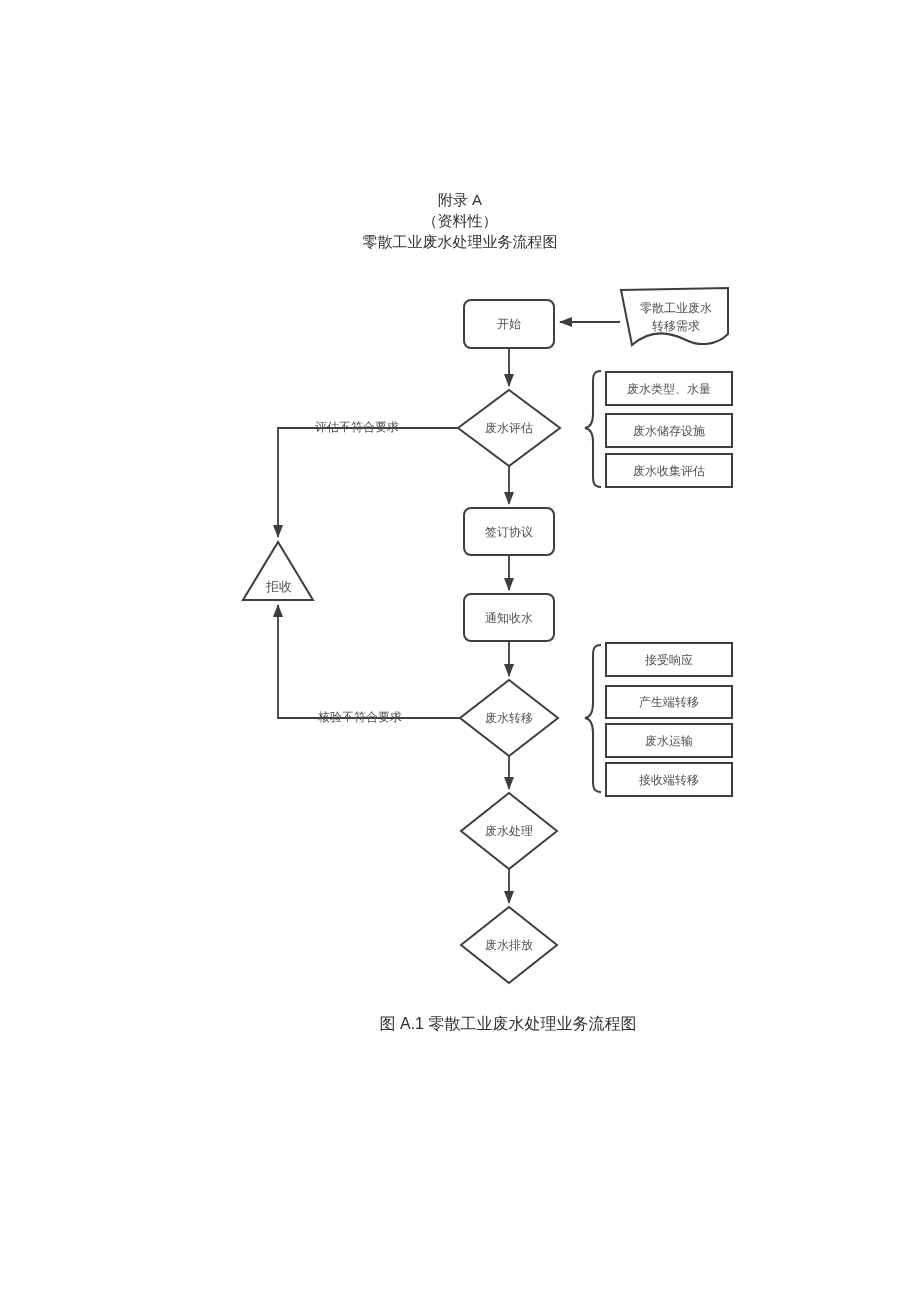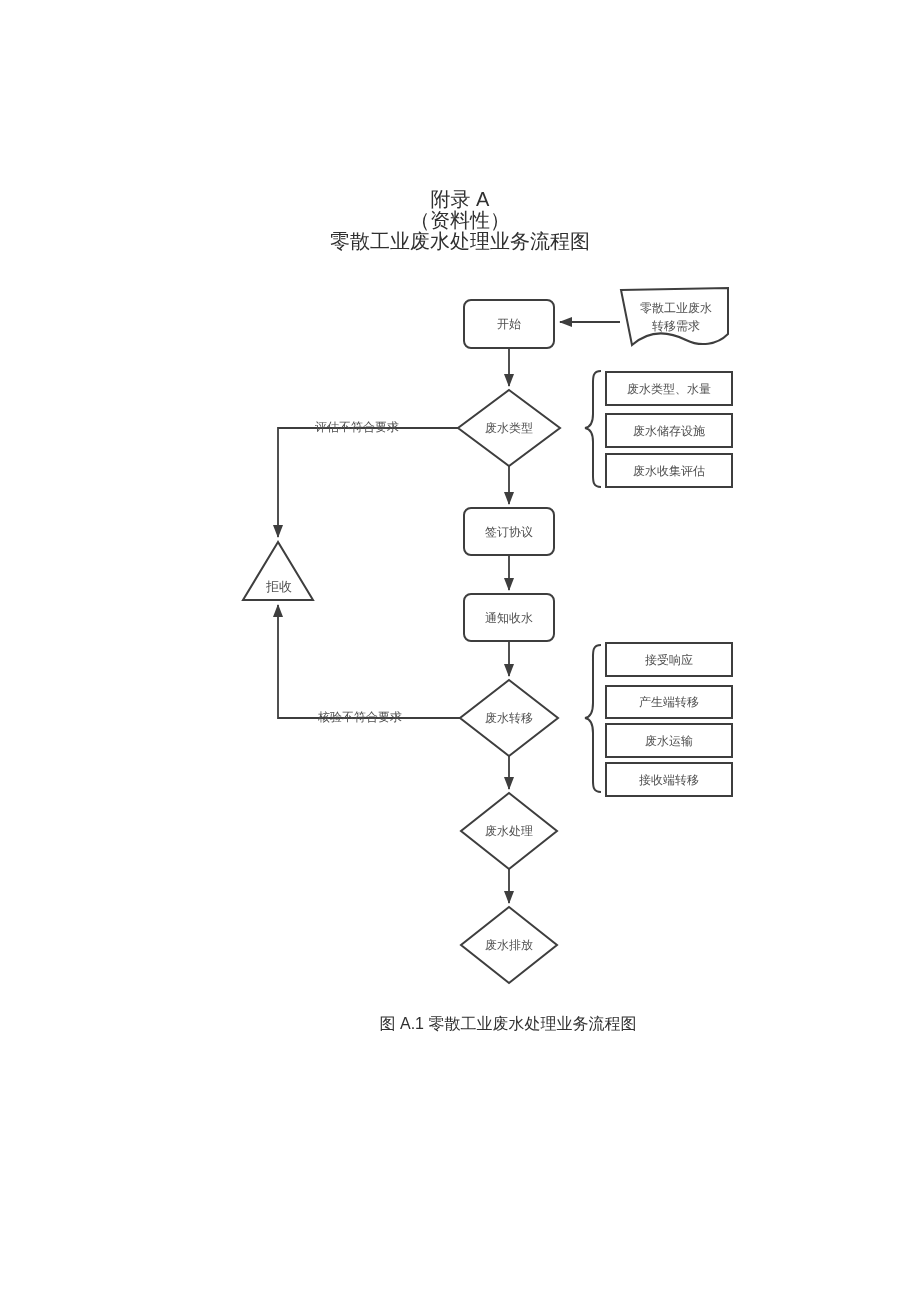--- a/index.html
+++ b/index.html
@@ -2,21 +2,21 @@
 <html><head>
 <meta charset="utf-8">
 <style>
   html,body{margin:0;padding:0;background:#fff;}
   .page{
     position:relative;width:920px;height:1301px;background:#ffffff;
     font-family:"Liberation Sans", sans-serif;overflow:hidden;
   }
   .titleblock{
     position:absolute;top:189px;left:0;width:920px;text-align:center;
-    color:#303030;font-size:20px;line-height:21px;
+    color:#303030;font-size:15px;line-height:21px;
   }
   .caption{
     position:absolute;top:1014px;left:0;width:920px;text-align:center;
     color:#303030;font-size:16px;padding-left:48px;
   }
   svg.canvas{position:absolute;left:0;top:0;}
   .shape{fill:#ffffff;stroke:#3e3e3e;stroke-width:2;}
   .brace{fill:none;stroke:#3e3e3e;stroke-width:2;}
   .conn{fill:none;stroke:#3e3e3e;stroke-width:1.8;}
   .lbl{
@@ -79,21 +79,21 @@
       <path class="brace" d="M601,371 C592,371 593,378 593,387 L593,414 C593,422 591,427 585,428 C591,429 593,434 593,442 L593,471 C593,480 592,487 601,487"></path>
       <path class="brace" d="M601,645 C592,645 593,652 593,661 L593,703 C593,711 591,717 585,718 C591,719 593,725 593,733 L593,776 C593,785 592,792 601,792"></path>
     </g>
   </svg>
 
   <div class="lbl" style="left:509px;top:324px">开始</div>
   <div class="lbl two" style="left:676px;top:317px">
     <span style="display:block">零散工业废水</span>
     <span style="display:block">转移需求</span>
   </div>
-  <div class="lbl" style="left:509px;top:428px">废水类型</div>
+  <div class="lbl" style="left:509px;top:428px">废水评估</div>
   <div class="lbl" style="left:669px;top:389px">废水类型、水量</div>
   <div class="lbl" style="left:669px;top:431px">废水储存设施</div>
   <div class="lbl" style="left:669px;top:471px">废水收集评估</div>
   <div class="lbl" style="left:509px;top:532px">签订协议</div>
   <div class="lbl" style="left:509px;top:618px">通知收水</div>
   <div class="lbl" style="left:509px;top:718px">废水转移</div>
   <div class="lbl" style="left:669px;top:660px">接受响应</div>
   <div class="lbl" style="left:669px;top:702px">产生端转移</div>
   <div class="lbl" style="left:669px;top:741px">废水运输</div>
   <div class="lbl" style="left:669px;top:780px">接收端转移</div>

